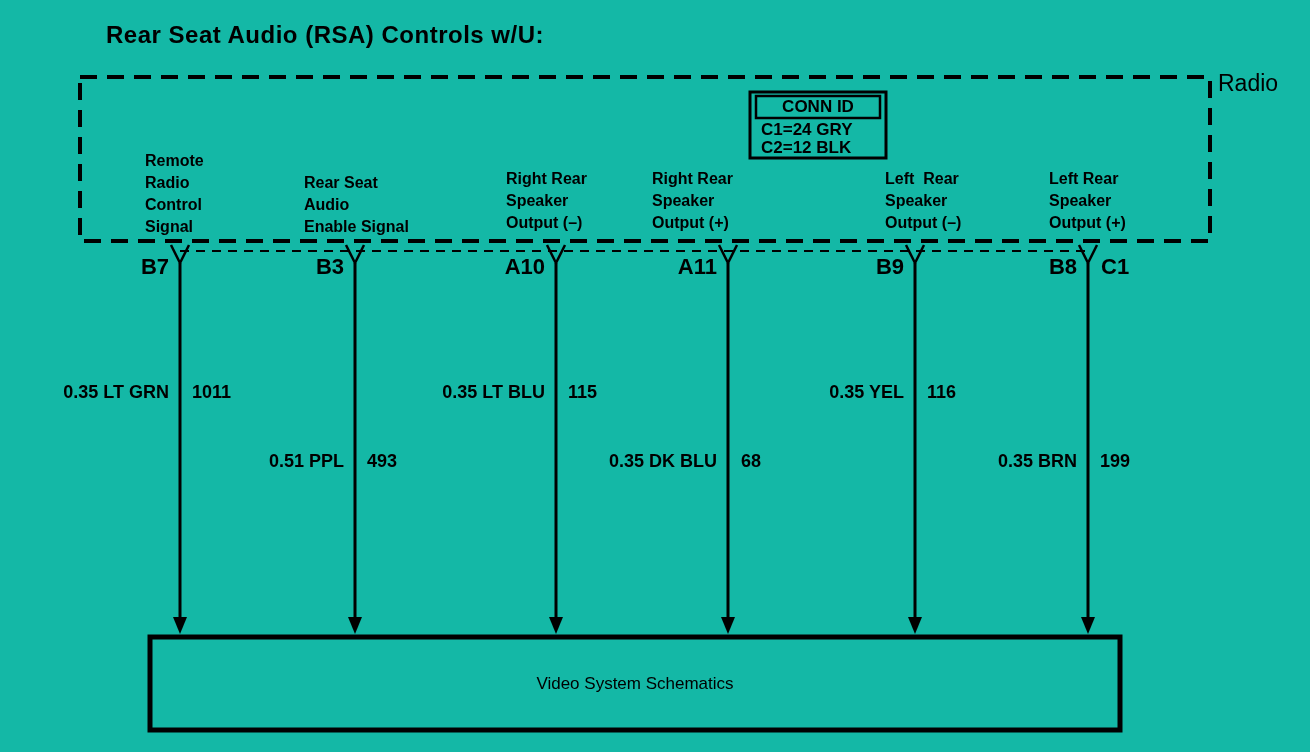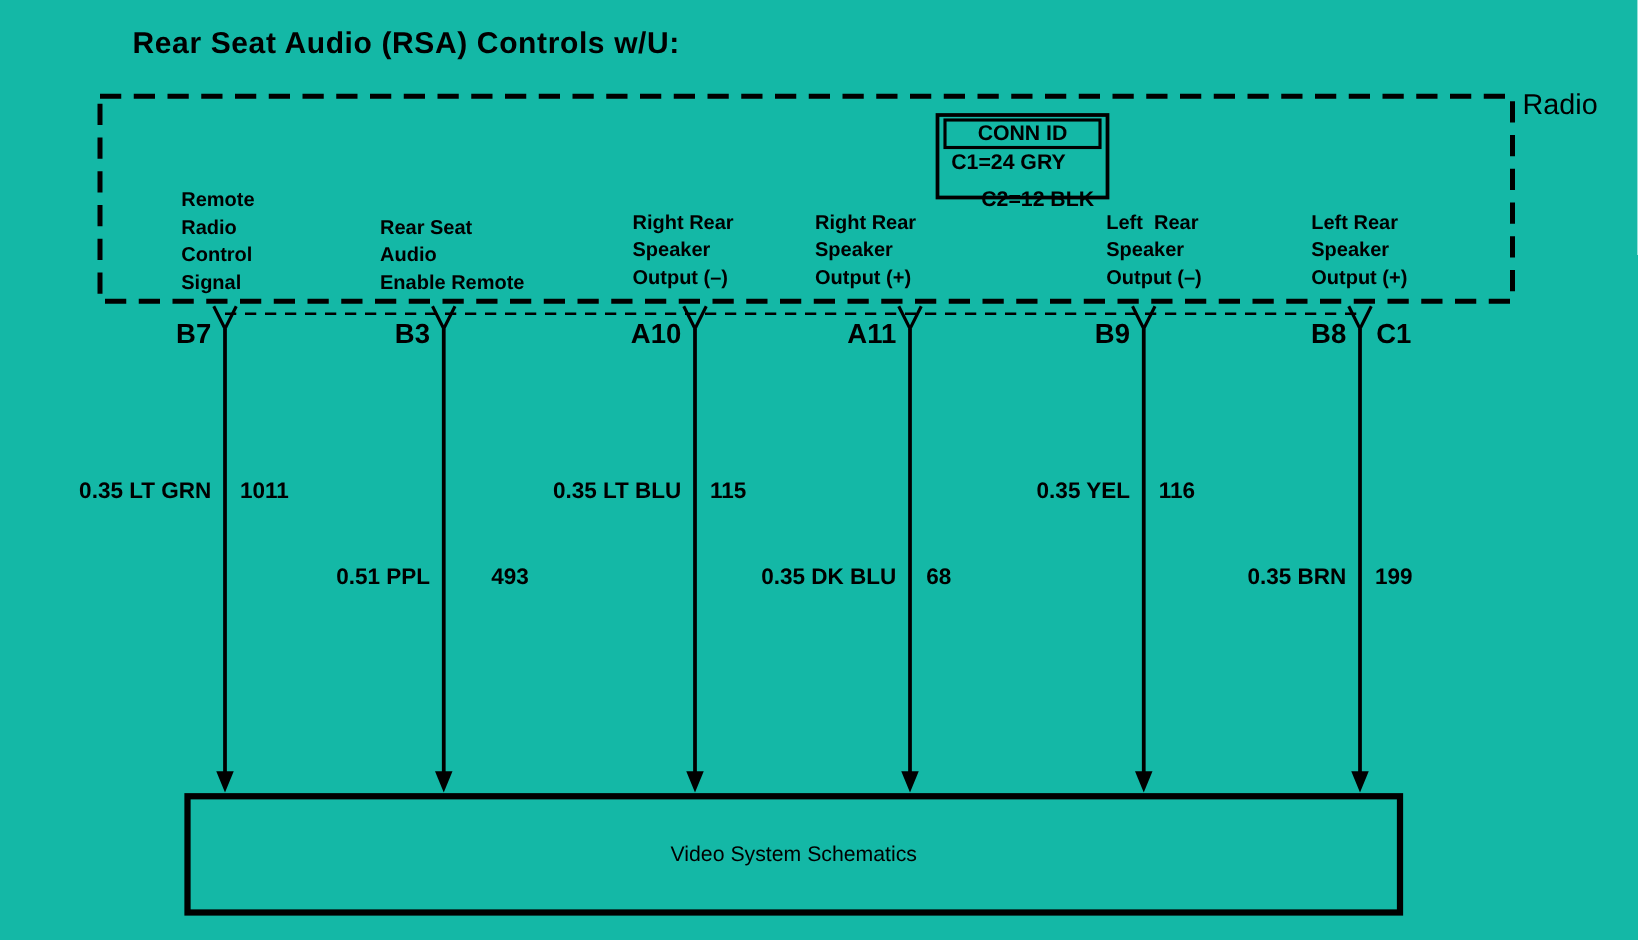--- a/index.html
+++ b/index.html
@@ -58,29 +58,29 @@
 
     <rect x="150" y="637" width="970" height="93" fill="none" stroke="#000" stroke-width="5"></rect>
   </svg>
 
   <div class="abs title" style="left:106px;top:21px;">Rear Seat Audio (RSA) Controls w/U:</div>
 
   <div class="abs radio" style="left:1218px;top:70px;">Radio</div>
 
   <div class="abs connid-h" style="left:750px;top:97px;width:136px;">CONN ID</div>
   <div class="abs connid-r" style="left:761px;top:120px;">C1=24 GRY</div>
-  <div class="abs connid-r" style="left:761px;top:150px;margin-left:24px;">C2=12 BLK</div>
+  <div class="abs connid-r" style="left:761px;top:138px;">C2=12 BLK</div>
 
   <div class="abs sig" style="left:145px;top:150px;">Remote
 Radio
 Control
 Signal</div>
   <div class="abs sig" style="left:304px;top:172px;">Rear Seat
 Audio
-Enable Remote</div>
+Enable Signal</div>
   <div class="abs sig" style="left:506px;top:168px;">Right Rear
 Speaker
 Output (–)</div>
   <div class="abs sig" style="left:652px;top:168px;">Right Rear
 Speaker
 Output (+)</div>
   <div class="abs sig" style="left:885px;top:168px;">Left  Rear
 Speaker
 Output (–)</div>
   <div class="abs sig" style="left:1049px;top:168px;">Left Rear
@@ -96,21 +96,21 @@
   <div class="abs pin" style="left:1101px;top:254px;">C1</div>
 
   <div class="abs wire" style="right:1141px;top:382px;">0.35 LT GRN</div>
   <div class="abs wire" style="left:192px;top:382px;">1011</div>
   <div class="abs wire" style="right:765px;top:382px;margin-left:44px;">0.35 LT BLU</div>
   <div class="abs wire" style="left:568px;top:382px;">115</div>
   <div class="abs wire" style="right:406px;top:382px;">0.35 YEL</div>
   <div class="abs wire" style="left:927px;top:382px;">116</div>
 
   <div class="abs wire" style="right:966px;top:451px;">0.51 PPL</div>
-  <div class="abs wire" style="left:367px;top:451px;margin-left:26px;">493</div>
+  <div class="abs wire" style="left:367px;top:451px;">493</div>
   <div class="abs wire" style="right:593px;top:451px;">0.35 DK BLU</div>
   <div class="abs wire" style="left:741px;top:451px;">68</div>
   <div class="abs wire" style="right:233px;top:451px;">0.35 BRN</div>
   <div class="abs wire" style="left:1100px;top:451px;">199</div>
 
   <div class="abs dest" style="left:150px;top:637px;width:970px;height:93px;">Video System Schematics</div>
 
 </div>
 
 </body></html>

